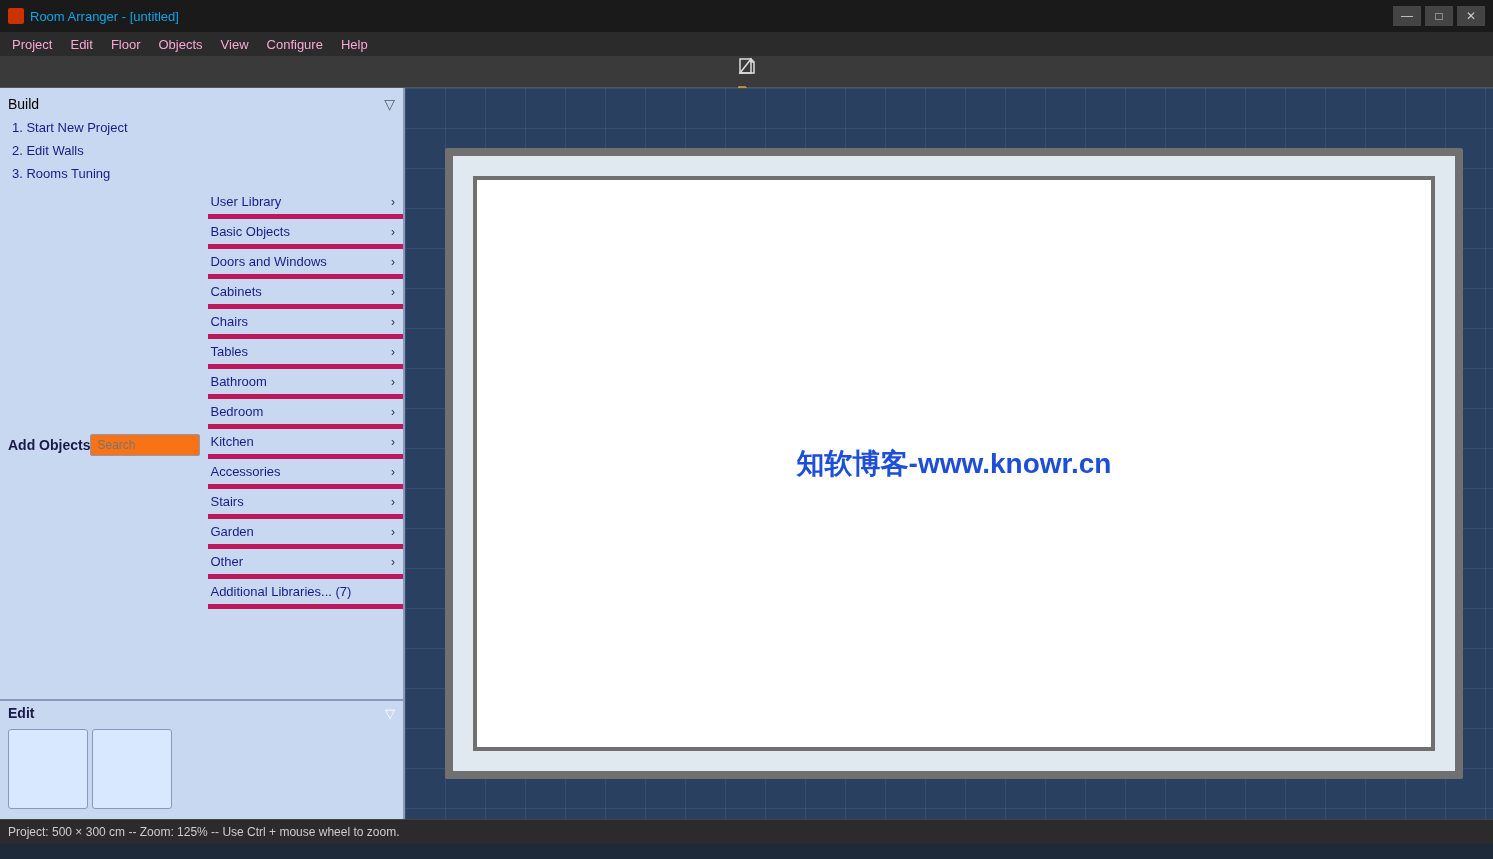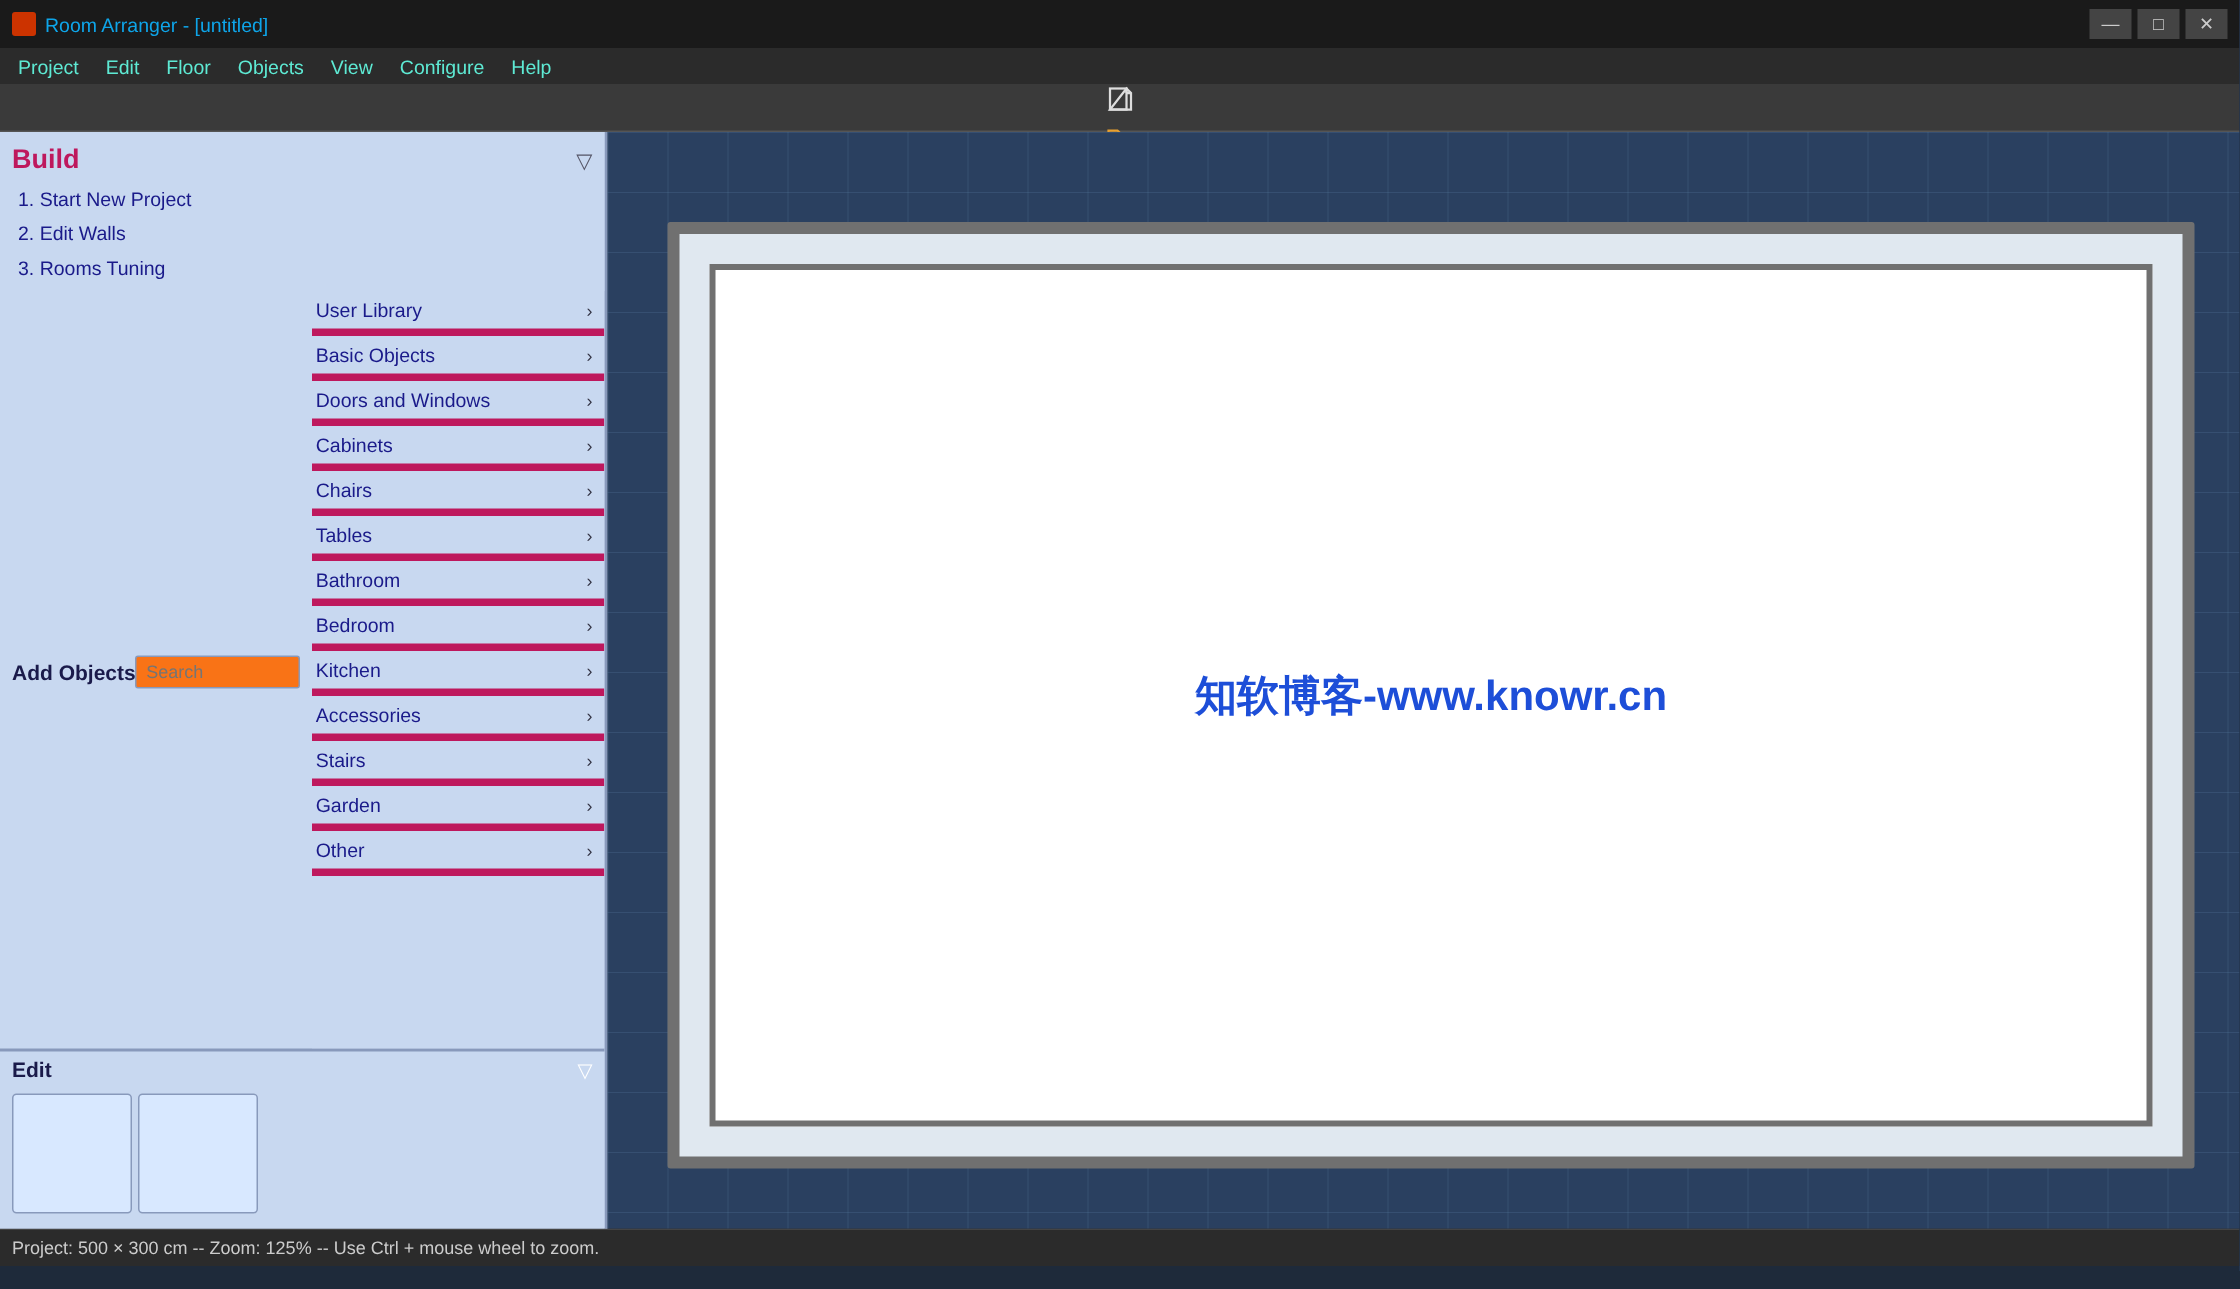--- a/index.html
+++ b/index.html
@@ -54,21 +54,21 @@
     
     #menu-bar {
       display: flex;
       align-items: center;
       background: #2b2b2b;
       height: 24px;
       padding: 0 4px;
       gap: 2px;
     }
     .menu-item {
-      color: #5eead4;
+      color: #f9a8d4;
       padding: 2px 8px;
       cursor: pointer;
       font-size: 13px;
       border-radius: 2px;
     }
 
     
     #toolbar {
       display: flex;
       align-items: center;
@@ -121,23 +121,23 @@
       background: #c8d8f0;
       padding: 6px 0 4px 0;
     }
     #build-header {
       display: flex;
       align-items: center;
       justify-content: space-between;
       padding: 2px 8px 4px 8px;
     }
     #build-title {
-      font-weight: bold;
-      font-size: 18px;
-      color: #be185d;
+      font-weight: normal;
+      font-size: 14px;
+      color: #000000;
     }
     #build-filter-icon {
       color: #556;
       font-size: 14px;
       cursor: pointer;
     }
     .build-item {
       padding: 4px 12px;
       color: #1a1a8a;
       cursor: pointer;
@@ -537,20 +537,23 @@
           <span class="arrow">›</span>
         </div>
         <div class="object-list-item">
           <span>Garden</span>
           <span class="arrow">›</span>
         </div>
         <div class="object-list-item">
           <span>Other</span>
           <span class="arrow">›</span>
         </div>
+        <div class="object-list-item" style="color: #1a1a8a; font-style: normal;">
+          <span>Additional Libraries... (7)</span>
+        </div>
       </div>
     </div>
 
     <div id="edit-section">
       <div id="edit-header">
         <span id="edit-title">Edit</span>
         <span>▽</span>
       </div>
       <div id="edit-content">
         <div class="edit-thumb"></div>

